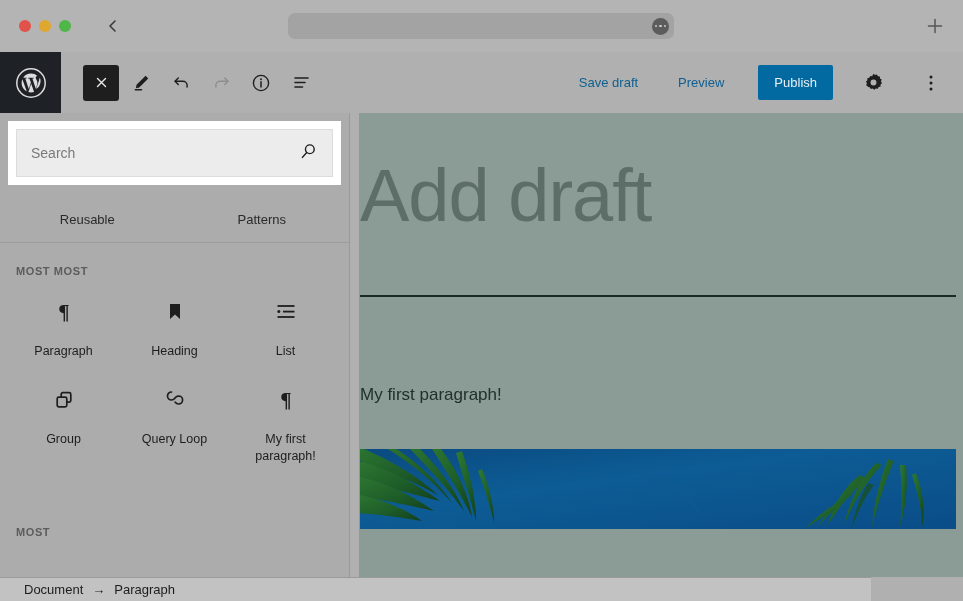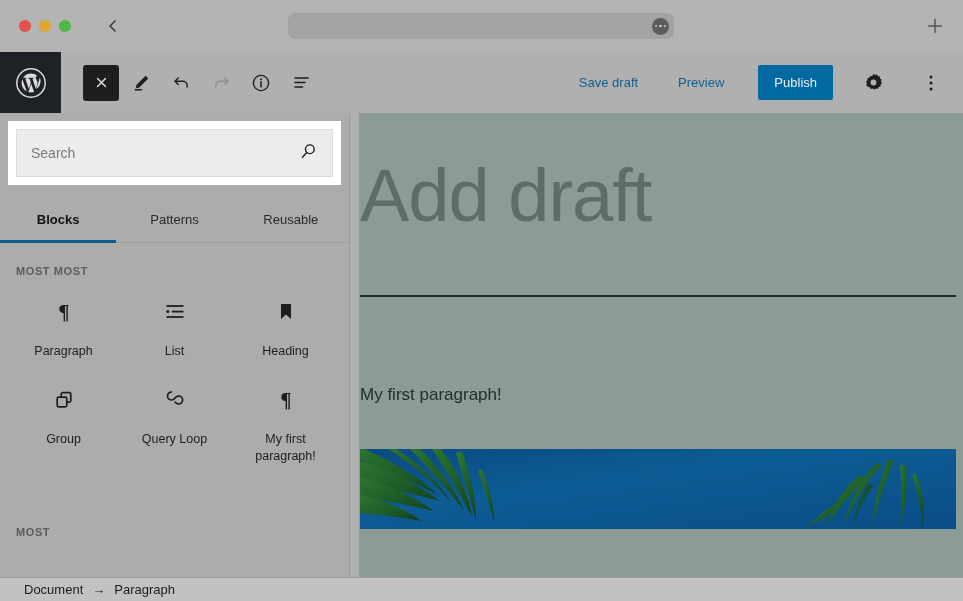--- a/index.html
+++ b/index.html
@@ -150,21 +150,21 @@
     font-size: 17px; color: #20302b; margin-top: 88px;
   }
   .image-block {
     margin-top: 44px; height: 80px; width: 596px;
     position: relative; overflow: hidden;
     background: linear-gradient(100deg, #0b4f86 0%, #0d5a93 45%, #0a5085 100%);
   }
 
   
   .breadcrumb-bar {
-    position: absolute; bottom: 0; left: 0; width: 963px; height: 24px;
+    position: absolute; bottom: 0; left: 0; width: 871px; height: 24px;
     background: #c2c2c2; border-top: 1px solid #9a9a9a;
     display: flex; align-items: center; padding-left: 24px;
     gap: 9px;
   }
   .crumb { font-size: 13px; color: #1c1c1c; }
   .crumb-sep { font-size: 13px; color: #1c1c1c; }
   .canvas-pad { padding-left: 1px; }
 </style>
 </head>
 <body>
@@ -273,57 +273,56 @@
         <span>
           <svg width="19" height="19" viewBox="0 0 20 20" fill="none">
             <circle cx="11.4" cy="7.6" r="4.6" stroke="#1e1e1e" stroke-width="1.5"></circle>
             <path d="M8.1 11 L3.6 16.2" stroke="#1e1e1e" stroke-width="1.5" stroke-linecap="round"></path>
           </svg>
         </span>
       </div>
     </div>
 
     <div class="tabs">
-      <div class="tab active">Blocks</div>
+      <div class="tab">Reusable</div>
       <div class="tab">Patterns</div>
-      <div class="tab">Reusable</div>
     </div>
 
     <div class="section-label">MOST MOST</div>
 
     <div class="block-grid">
 
       <div class="block-cell">
         <div class="block-icon">
           <svg width="22" height="24" viewBox="0 0 22 24" fill="none">
             <text x="11" y="19" font-family="Liberation Serif, serif" font-size="21" font-weight="bold" fill="#1e1e1e" text-anchor="middle">¶</text>
           </svg>
         </div>
         <div class="block-label">Paragraph</div>
+      </div>
+
+      <div class="block-cell">
+        <div class="block-icon">
+          <svg width="20" height="24" viewBox="0 0 20 24" fill="none">
+            <path d="M5 4 H15 V19 L10 14.6 L5 19 Z" fill="#1e1e1e"></path>
+          </svg>
+        </div>
+        <div class="block-label">Heading</div>
       </div>
 
       <div class="block-cell">
         <div class="block-icon">
           <svg width="24" height="24" viewBox="0 0 24 24" fill="none">
             <path d="M3.5 6 H20.5" stroke="#1e1e1e" stroke-width="1.8" stroke-linecap="butt"></path>
             <circle cx="4.8" cy="11.6" r="1.5" fill="#1e1e1e"></circle>
             <path d="M9 11.6 H20.5" stroke="#1e1e1e" stroke-width="1.8" stroke-linecap="butt"></path>
             <path d="M3.5 17 H20.5" stroke="#1e1e1e" stroke-width="1.8" stroke-linecap="butt"></path>
           </svg>
         </div>
         <div class="block-label">List</div>
-      </div>
-
-      <div class="block-cell">
-        <div class="block-icon">
-          <svg width="20" height="24" viewBox="0 0 20 24" fill="none">
-            <path d="M5 4 H15 V19 L10 14.6 L5 19 Z" fill="#1e1e1e"></path>
-          </svg>
-        </div>
-        <div class="block-label">Heading</div>
       </div>
 
       <div class="block-cell">
         <div class="block-icon">
           <svg width="24" height="24" viewBox="0 0 24 24" fill="none">
             <rect x="9.2" y="4.6" width="9.6" height="9.6" rx="1.6" stroke="#1e1e1e" stroke-width="1.7"></rect>
             <rect x="5.2" y="9.2" width="9.6" height="9.6" rx="1.6" stroke="#1e1e1e" stroke-width="1.7" fill="#acacac"></rect>
           </svg>
         </div>
         <div class="block-label">Group</div>

